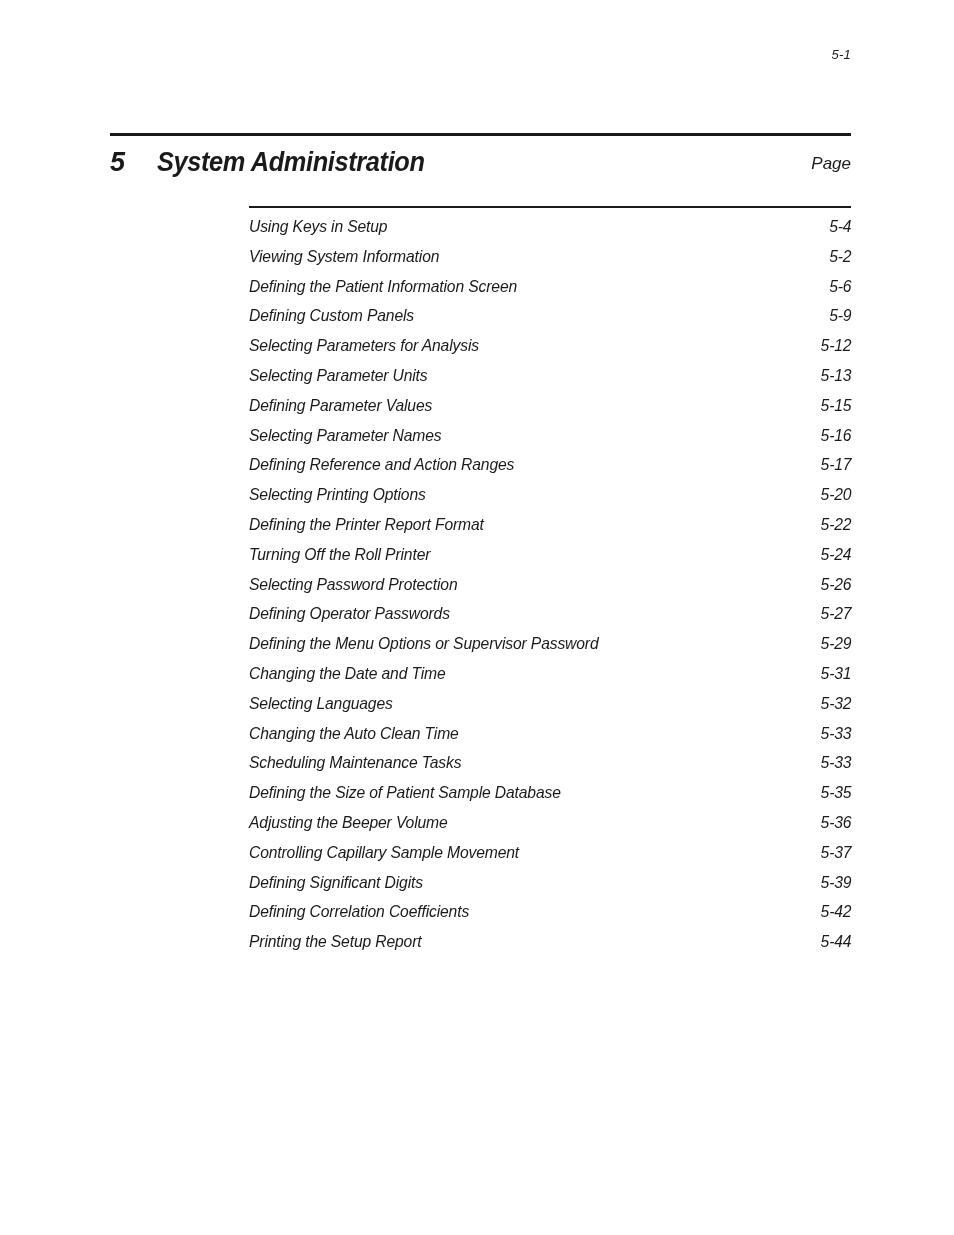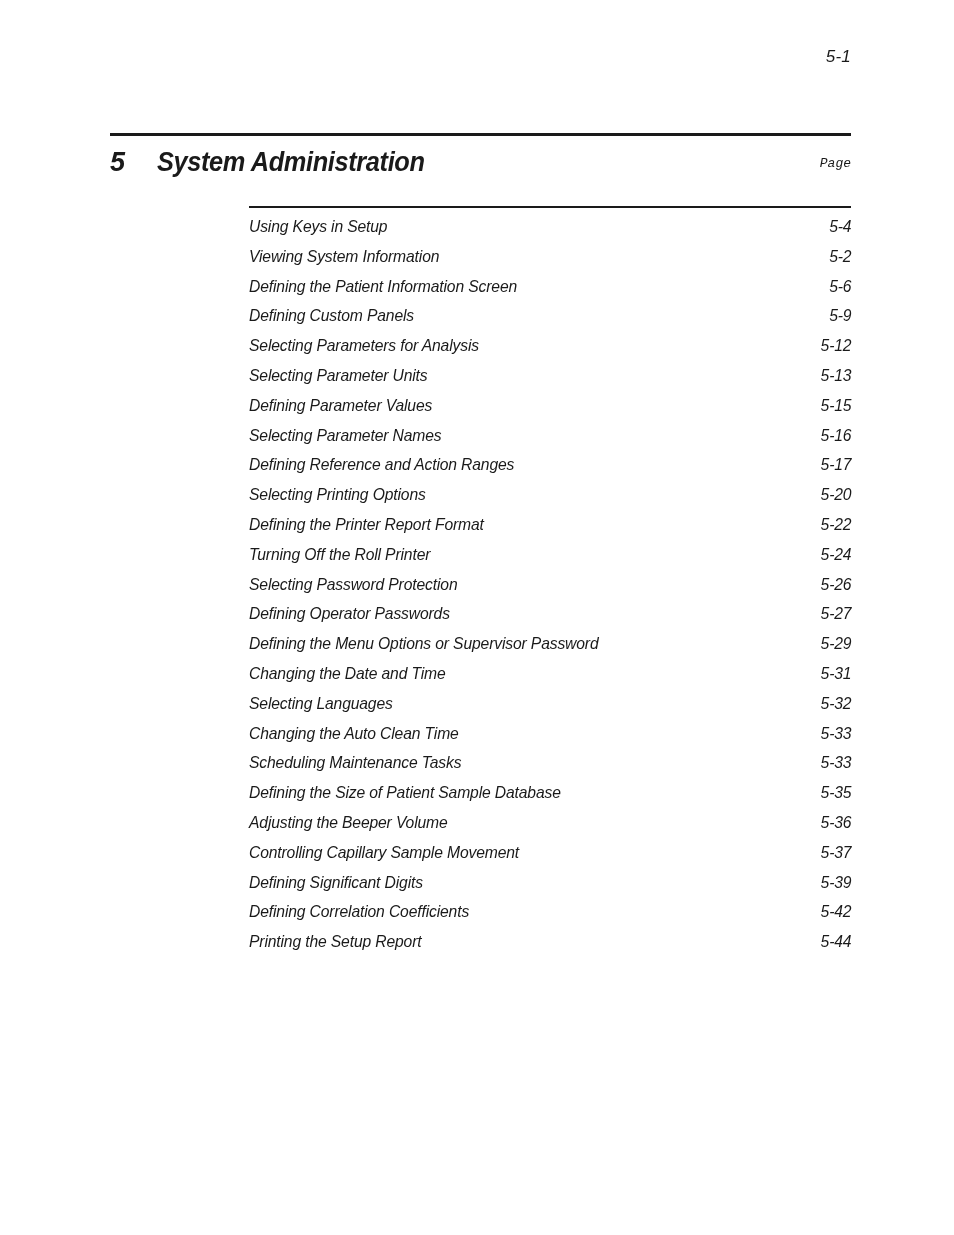--- a/index.html
+++ b/index.html
@@ -24,21 +24,21 @@
   }
 
   
   .folio {
     position: absolute;
     top: 47px;
     right: 103px;
     width: 120px;
     text-align: right;
     font-style: italic;
-    font-size: 17px;
+    font-size: 13px;
     letter-spacing: 0.2px;
     color: #1a1a1a;
   }
 
   
   .chapter-rule {
     position: absolute;
     left: 110px;
     top: 133px;
     width: 741px;
@@ -73,25 +73,24 @@
     line-height: 38px;
     letter-spacing: -0.4px;
     white-space: nowrap;
     transform: scaleX(0.94);
     transform-origin: left center;
   }
   .page-col-label {
     position: absolute;
     right: 0;
     top: 12px;
-    font-size: 13px;
+    font-size: 17px;
     font-style: italic;
     line-height: 18px;
     text-align: center;
-    font-family: Liberation Mono, monospace;
   }
 
   
   .toc-rule {
     position: absolute;
     left: 249px;
     top: 206px;
     width: 602px;
     height: 2px;
     background: #1a1a1a;

